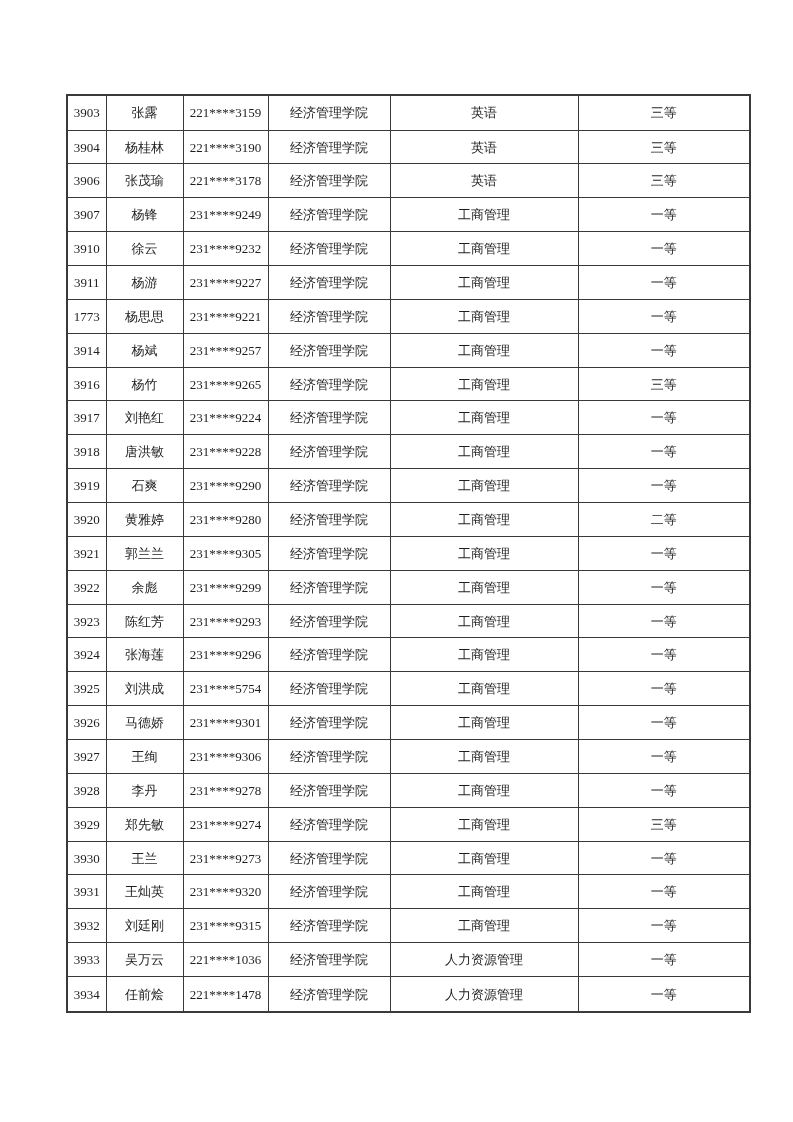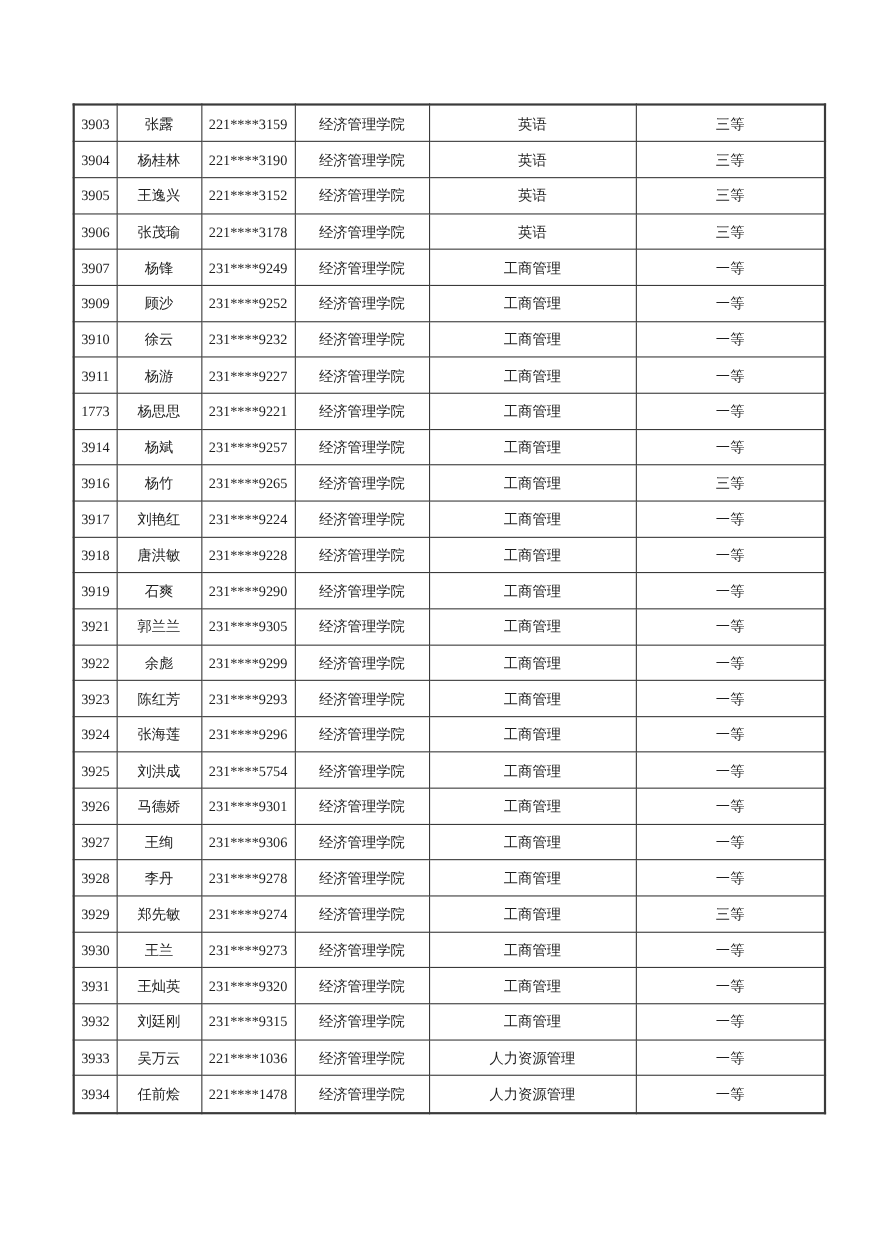--- a/index.html
+++ b/index.html
@@ -68,52 +68,36 @@
         </tr>
         <tr>
           <td>3904</td>
           <td>杨桂林</td>
           <td>221****3190</td>
           <td>经济管理学院</td>
           <td>英语</td>
           <td>三等</td>
         </tr>
         <tr>
-          <td>3905</td>
-          <td>王逸兴</td>
-          <td>221****3152</td>
-          <td>经济管理学院</td>
-          <td>英语</td>
-          <td>三等</td>
-        </tr>
-        <tr>
           <td>3906</td>
           <td>张茂瑜</td>
           <td>221****3178</td>
           <td>经济管理学院</td>
           <td>英语</td>
           <td>三等</td>
         </tr>
         <tr>
           <td>3907</td>
           <td>杨锋</td>
           <td>231****9249</td>
           <td>经济管理学院</td>
           <td>工商管理</td>
           <td>一等</td>
         </tr>
         <tr>
-          <td>3909</td>
-          <td>顾沙</td>
-          <td>231****9252</td>
-          <td>经济管理学院</td>
-          <td>工商管理</td>
-          <td>一等</td>
-        </tr>
-        <tr>
           <td>3910</td>
           <td>徐云</td>
           <td>231****9232</td>
           <td>经济管理学院</td>
           <td>工商管理</td>
           <td>一等</td>
         </tr>
         <tr>
           <td>3911</td>
           <td>杨游</td>
@@ -162,20 +146,28 @@
           <td>工商管理</td>
           <td>一等</td>
         </tr>
         <tr>
           <td>3919</td>
           <td>石爽</td>
           <td>231****9290</td>
           <td>经济管理学院</td>
           <td>工商管理</td>
           <td>一等</td>
+        </tr>
+        <tr>
+          <td>3920</td>
+          <td>黄雅婷</td>
+          <td>231****9280</td>
+          <td>经济管理学院</td>
+          <td>工商管理</td>
+          <td>二等</td>
         </tr>
         <tr>
           <td>3921</td>
           <td>郭兰兰</td>
           <td>231****9305</td>
           <td>经济管理学院</td>
           <td>工商管理</td>
           <td>一等</td>
         </tr>
         <tr>

